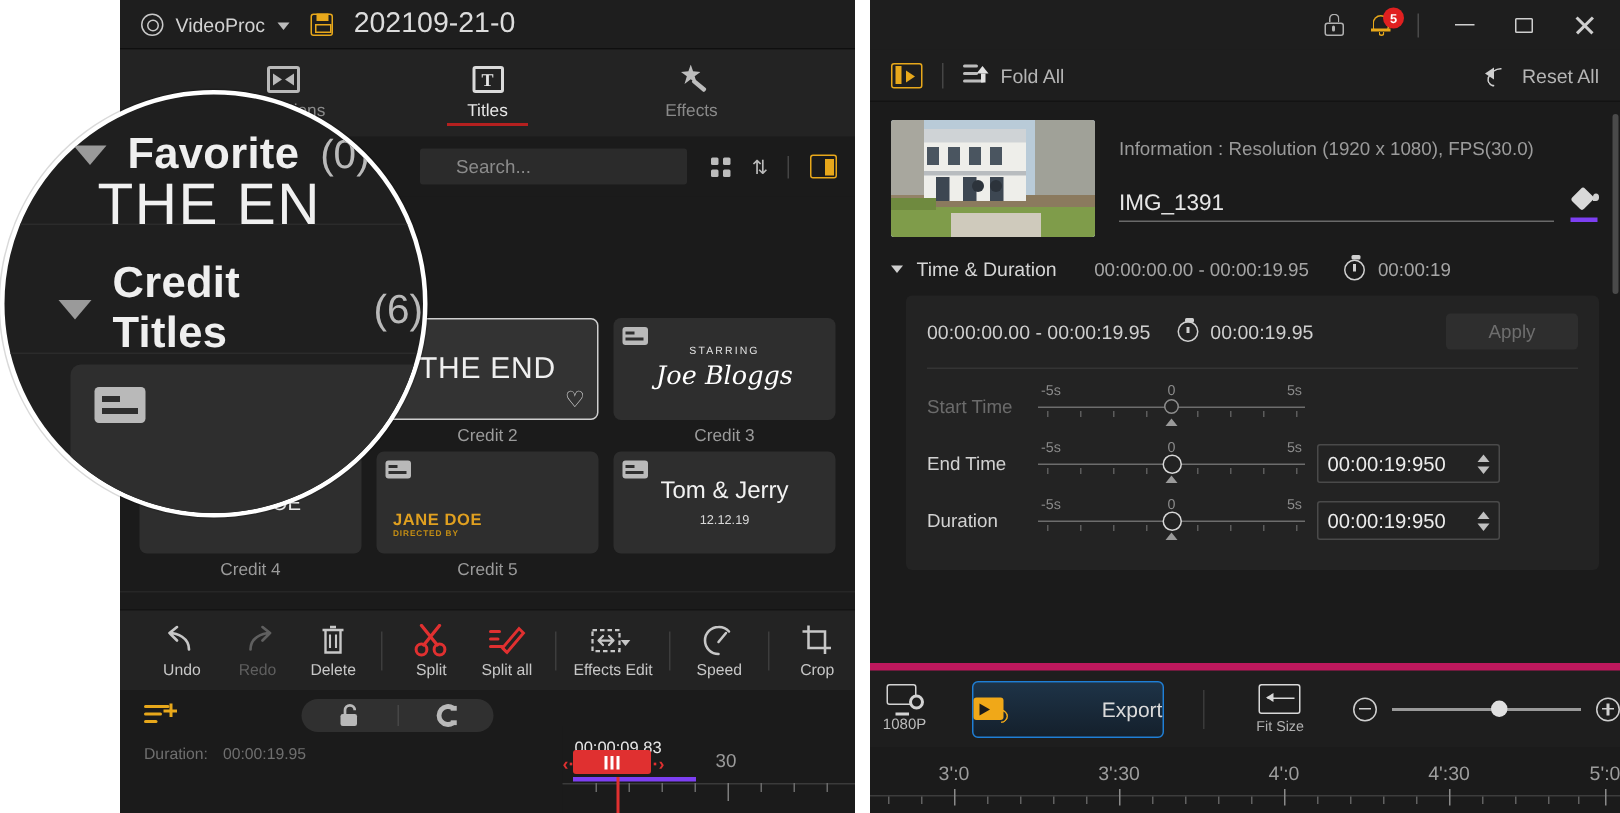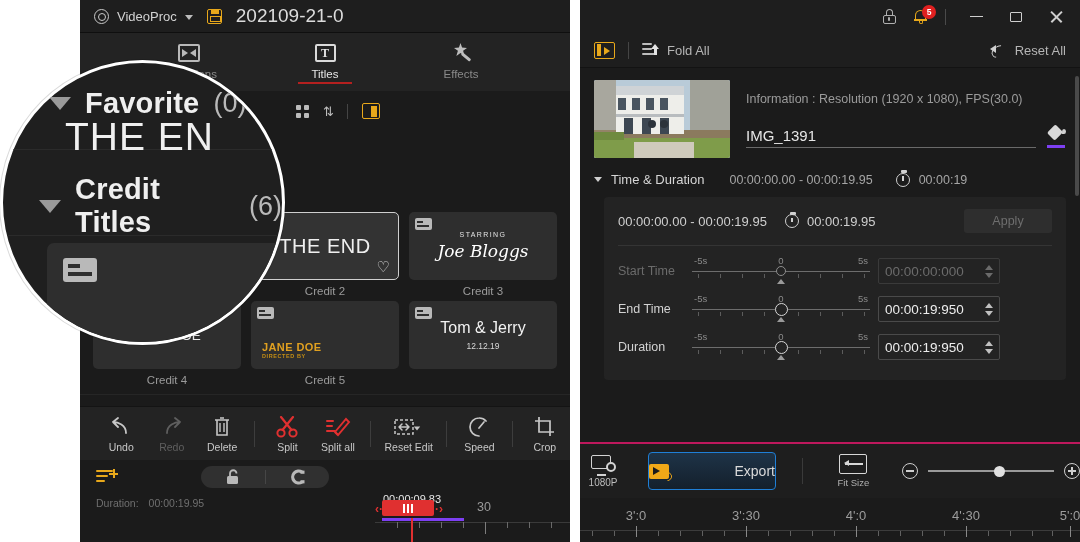--- a/index.html
+++ b/index.html
@@ -234,21 +234,21 @@
   .spin.dim { border-color:#3a3a3a; }
   .spin.dim .sval { color:#6b6b6b; }
   .spin.on .sval { color:#ececec; }
   .updn { display:flex; flex-direction:column; gap:3px; }
   .updn i { width:0;height:0;border-left:4px solid transparent;border-right:4px solid transparent; }
   .updn .u{border-bottom:5px solid #c0c0c0;} .updn .d{border-top:5px solid #c0c0c0;}
   .updn.dim .u{border-bottom-color:#6b6b6b;} .updn.dim .d{border-top-color:#6b6b6b;}
 
   .rw-bottom { position:absolute; left:0; right:0; top:442px; height:56px; background:#1e1e1e;
                display:flex; align-items:center; gap:8px;
-               border-top:2px solid #be185d;}
+               border-top:5px solid #be185d;}
   .res-btn { width:52px; text-align:center; }
   .res-ico { width:24px; height:19px; position:relative; margin:0 auto; }
   .res-ico .scr{position:absolute;left:0;top:0;width:20px;height:14px;border:1.7px solid #d3d3d3;border-radius:2px;}
   .res-ico .std{position:absolute;left:6px;bottom:-2px;width:9px;height:2px;background:#d3d3d3;}
   .res-ico .gear{position:absolute;right:-1px;bottom:2px;width:10px;height:10px;border-radius:50%;
                  border:2.4px solid #d3d3d3;background:#1e1e1e;}
   .res-lbl { color:#bdbdbd; font-size:10px; margin-top:3px; }
   .export-btn { margin-left:14px; width:144px; height:38px; border:1.6px solid #1f7fd6; border-radius:4px;
                 background:linear-gradient(#1e3347,#14202c); display:flex; align-items:center;
                 justify-content:space-between; gap:10px; }
@@ -334,20 +334,21 @@
           <div class="ico-eff">
               <span class="star"></span>
               <span class="wand"></span>
             </div>
         </div>
         <div class="tlabel">Effects</div>
       </div>
     </div>
 
     <div class="lw-search">
+      <div class="searchbox">Search...</div>
       <div class="sb-icons">
         <div class="ico-grid">
             <i></i>
             <i></i>
             <i></i>
             <i></i>
           </div>
         <div class="ico-sort">⇅</div>
         <div class="vdiv"></div>
         <div class="ico-panel"></div>
@@ -480,21 +481,21 @@
       </div>
       <div class="tsep"></div>
       <div class="tool g" style="width:68px;">
         <div class="tgi">
           <svg width="30" height="20" viewBox="0 0 30 20">
             <rect x="1" y="3" width="18" height="14" fill="none" stroke="#c7c7c7" stroke-width="1.5" stroke-dasharray="3 2"></rect>
             <path d="M5 10 H15 M5 10 L8 7 M5 10 L8 13 M15 10 L12 7 M15 10 L12 13" stroke="#c7c7c7" stroke-width="1.5" fill="none" stroke-linecap="round"></path>
             <path d="M22 9 l4 5 l4 -5" fill="#c7c7c7" transform="translate(-1,0) scale(0.8) translate(4,3)"></path>
             </svg>
         </div>
-        <div class="tl">Reset Edit</div>
+        <div class="tl">Effects Edit</div>
       </div>
       <div class="tsep"></div>
       <div class="tool g">
         <div class="tgi">
           <svg width="22" height="22" viewBox="0 0 22 22">
               <path d="M11 20 A9 9 0 1 1 11 2 A9 9 0 0 1 18 5" stroke="#c7c7c7" stroke-width="1.7" fill="none" stroke-linecap="round"></path>
             <path d="M11 12 L16 6" stroke="#c7c7c7" stroke-width="1.7" stroke-linecap="round"></path>
             </svg>
         </div>
         <div class="tl">Speed</div>
@@ -682,27 +683,20 @@
           <span class="s-mtick" style="left:6px;"></span>
             <span class="s-mtick" style="left:28px;"></span>
           <span class="s-mtick" style="left:50px;"></span>
             <span class="s-mtick" style="left:72px;"></span>
           <span class="s-mtick" style="left:106px;"></span>
             <span class="s-mtick" style="left:128px;"></span>
           <span class="s-mtick" style="left:150px;"></span>
             <span class="s-mtick" style="left:172px;"></span>
           <span class="s-knob small"></span>
           <span class="s-mark"></span>
-        </div>
-        <div class="spin dim">
-          <span class="sval">00:00:00:000</span>
-          <span class="updn dim">
-              <i class="u"></i>
-              <i class="d"></i>
-            </span>
         </div>
       </div>
 
       <div class="srow on">
         <div class="slab">End Time</div>
         <div class="slider">
           <span class="s-ticklbl" style="left:2px;">-5s</span>
           <span class="s-ticklbl" style="left:50%;transform:translateX(-50%);">0</span>
           <span class="s-ticklbl" style="right:2px;">5s</span>
           <span class="s-line"></span>

